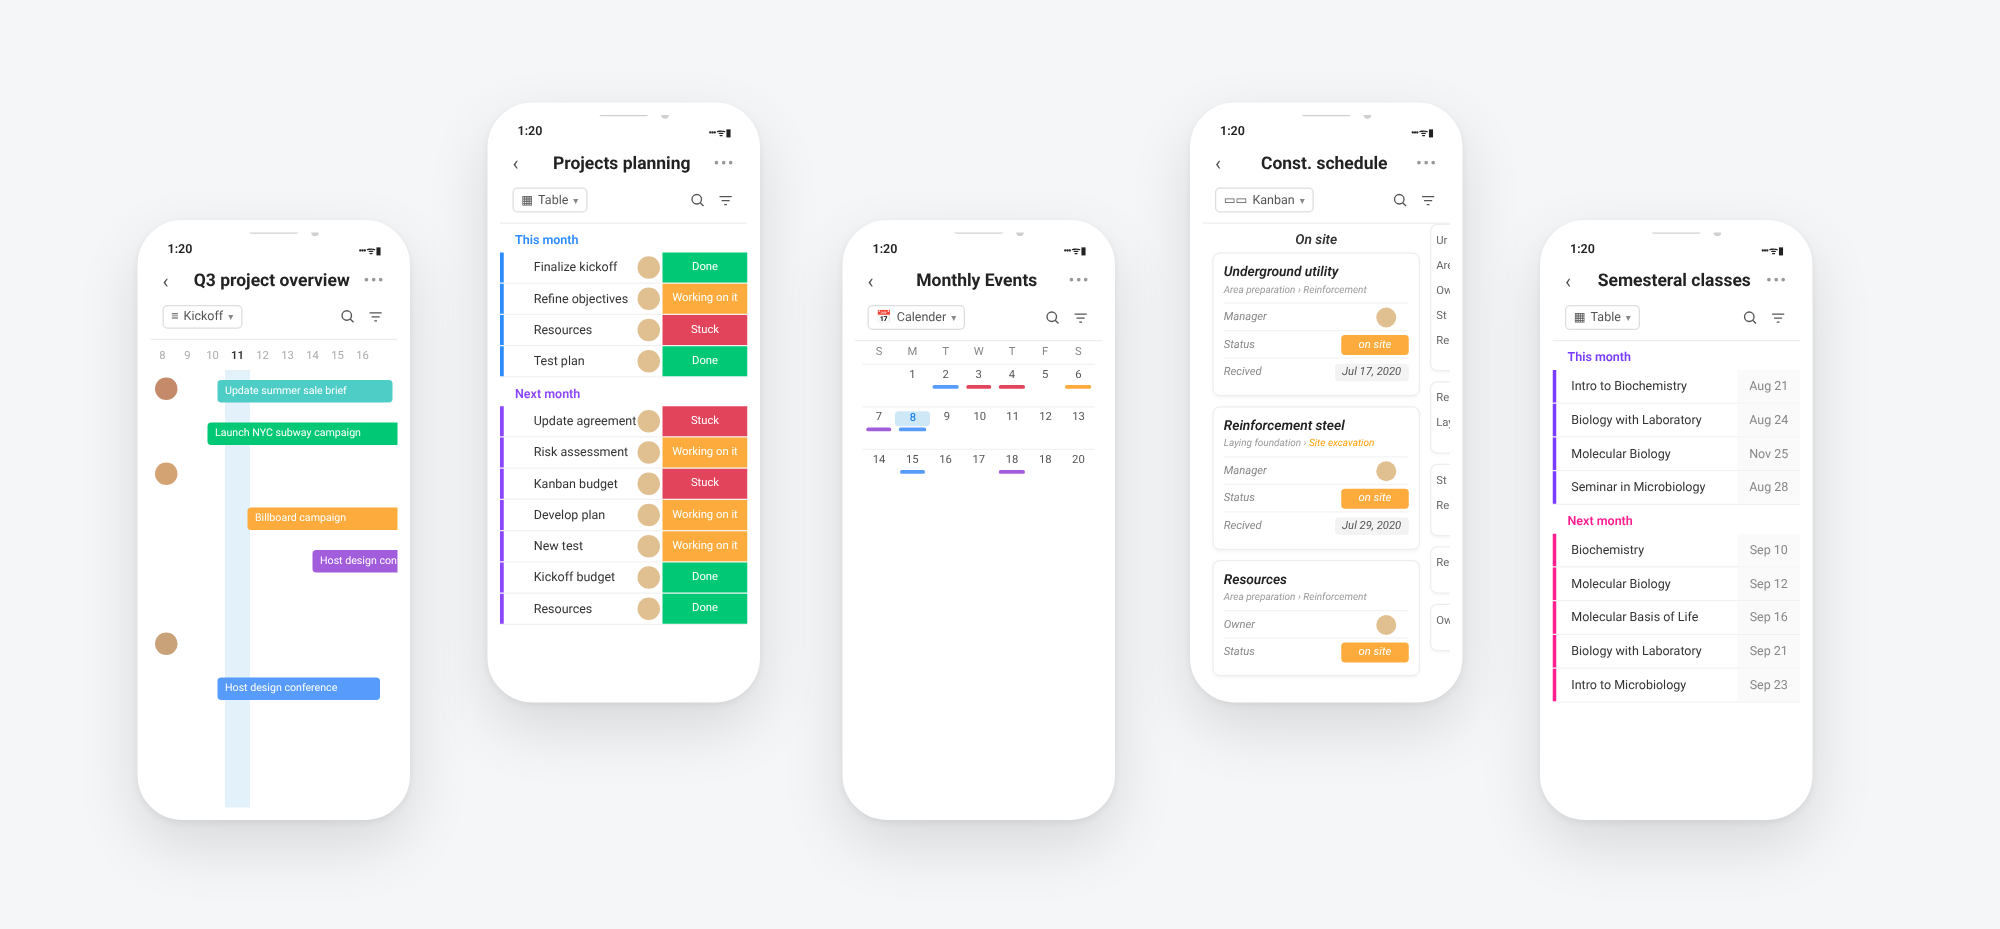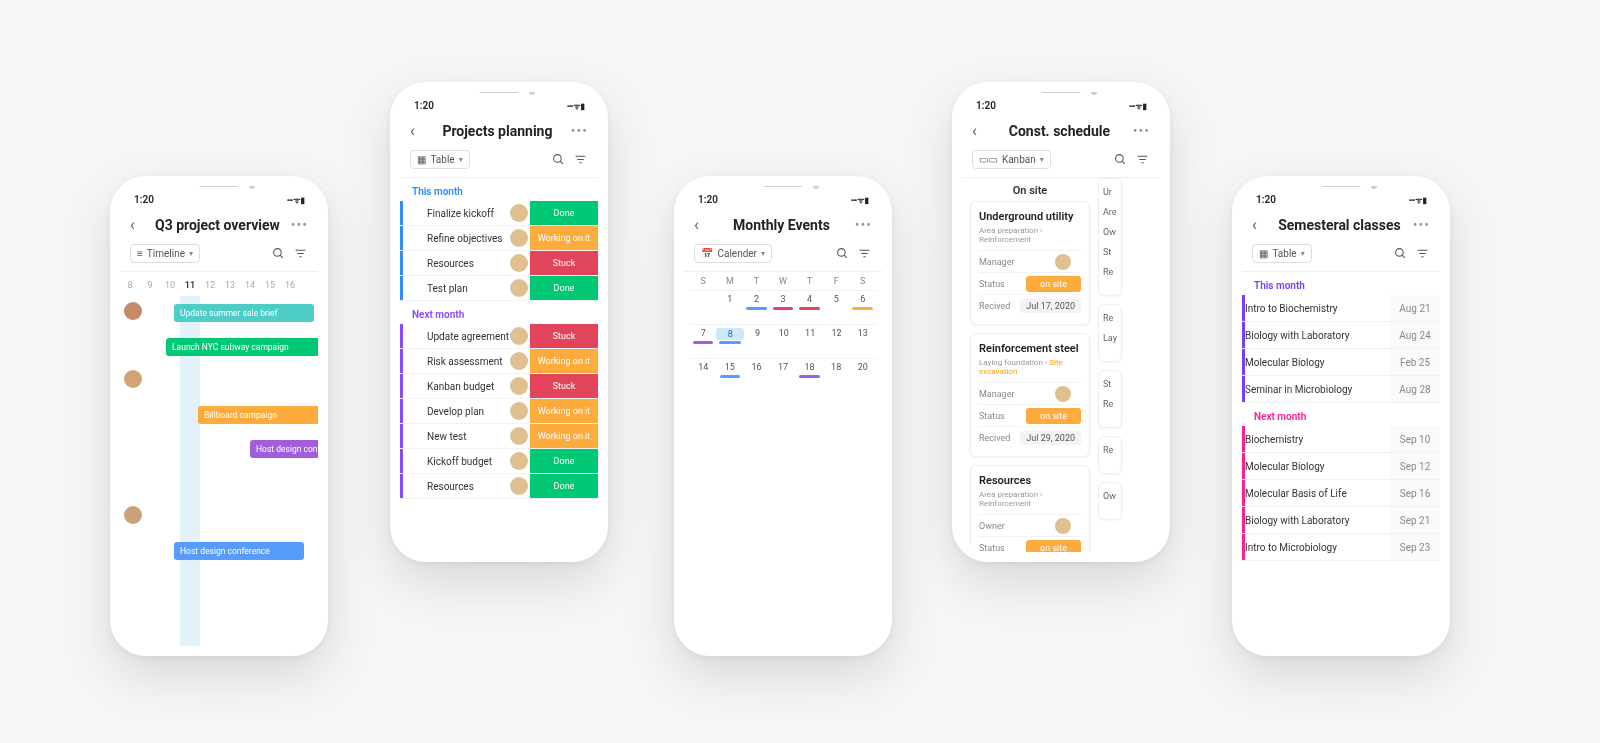--- a/index.html
+++ b/index.html
@@ -93,21 +93,21 @@
   
   .cal-head { display:flex; font-size:9px; color:#888; padding:4px 0; }
   .cal-head span, .cal-row span { width:28px; text-align:center; }
   .cal-row { display:flex; align-items:flex-start; height:34px; font-size:9px; color:#555; border-top:1px solid #f2f2f2;}
   .cal-cell { width:28px; position:relative; padding-top:3px; text-align:center;}
   .cal-cell.sel .num { background:#cfe8f7; border-radius:3px; display:inline-block; padding:1px 4px; color:#0073ea;}
   .ev { position:absolute; left:3px; right:3px; height:3px; border-radius:2px; }
 
   
   .kb-wrap { display:flex; gap:8px; padding:0 8px; overflow:hidden;}
-  .kb-col { width:120px; flex-shrink:0;}
+  .kb-col { width:166px; flex-shrink:0;font-style:italic;}
   .kb-colh { text-align:center; font-size:11px; font-weight:600; padding:6px 0 4px; color:#333;}
   .card {
     background:#fff; border:1px solid #eee; border-radius:6px; padding:8px; margin-bottom:8px;
     font-size:9px; color:#666; box-shadow:0 1px 3px rgba(0,0,0,0.04);
   }
   .card .ct { font-size:11px; font-weight:600; color:#222; margin-bottom:3px;}
   .card .bc { color:#999; font-size:8px; margin-bottom:6px;}
   .card .bc .hl { color:#ff9d00;}
   .kv { display:flex; align-items:center; justify-content:space-between; height:22px; border-top:1px solid #f3f3f3;}
   .kv .k { color:#888;}
@@ -116,42 +116,42 @@
   .kv .av-s { width:16px; height:16px; border-radius:50%; background:#e0c090; margin-right:10px;}
   .kb-peek { width:24px; flex-shrink:0; font-size:9px; color:#444; }
   .kb-peek .card { padding:8px 4px; }
 
   
   .cls-row {
     display:flex; align-items:center; font-size:10px; color:#333;
     height:27px; border-bottom:1px solid #f1f1f1;
   }
   .cls-row .stripe { width:3px; height:100%; }
-  .cls-row .label { flex:1; padding-left:0; }
+  .cls-row .label { flex:1; padding-left:12px; }
   .cls-row .date { width:50px; text-align:center; color:#888; background:#fafafa; height:100%; display:flex; align-items:center; justify-content:center;}
 
   svg { display:block; }
 </style>
 </head>
 <body>
 
 <div class="phone p1">
   <div class="status-bar">
     <span>1:20</span>
     <span class="status-icons">••• ᯤ ▮</span>
   </div>
   <div class="header">
     <span class="back">‹</span>
     <span class="title">Q3 project overview</span>
     <span class="dots">•••</span>
   </div>
   <div class="toolbar">
     <div class="view-sel">
       <span>≡</span>
-      <span>Timeline</span>
+      <span>Kickoff</span>
       <span class="chev">▾</span>
     </div>
     <div class="spacer"></div>
     <div class="tb-icon">
       <svg width="13" height="13" viewBox="0 0 24 24" fill="none" stroke="currentColor" stroke-width="2">
           <circle cx="10" cy="10" r="7"></circle>
           <line x1="20" y1="20" x2="15" y2="15"></line>
         </svg>
     </div>
     <div class="tb-icon">
@@ -525,21 +525,21 @@
         <div class="date">Aug 21</div>
       </div>
       <div class="cls-row">
         <div class="stripe" style="background: rgb(122, 60, 255);"></div>
         <div class="label">Biology with Laboratory</div>
         <div class="date">Aug 24</div>
       </div>
       <div class="cls-row">
         <div class="stripe" style="background: rgb(122, 60, 255);"></div>
         <div class="label">Molecular Biology</div>
-        <div class="date">Feb 25</div>
+        <div class="date">Nov 25</div>
       </div>
       <div class="cls-row">
         <div class="stripe" style="background: rgb(122, 60, 255);"></div>
         <div class="label">Seminar in Microbiology</div>
         <div class="date">Aug 28</div>
       </div>
       <div class="group-h g-pink">Next month</div>
       <div class="cls-row">
         <div class="stripe" style="background: rgb(255, 31, 143);"></div>
         <div class="label">Biochemistry</div>

